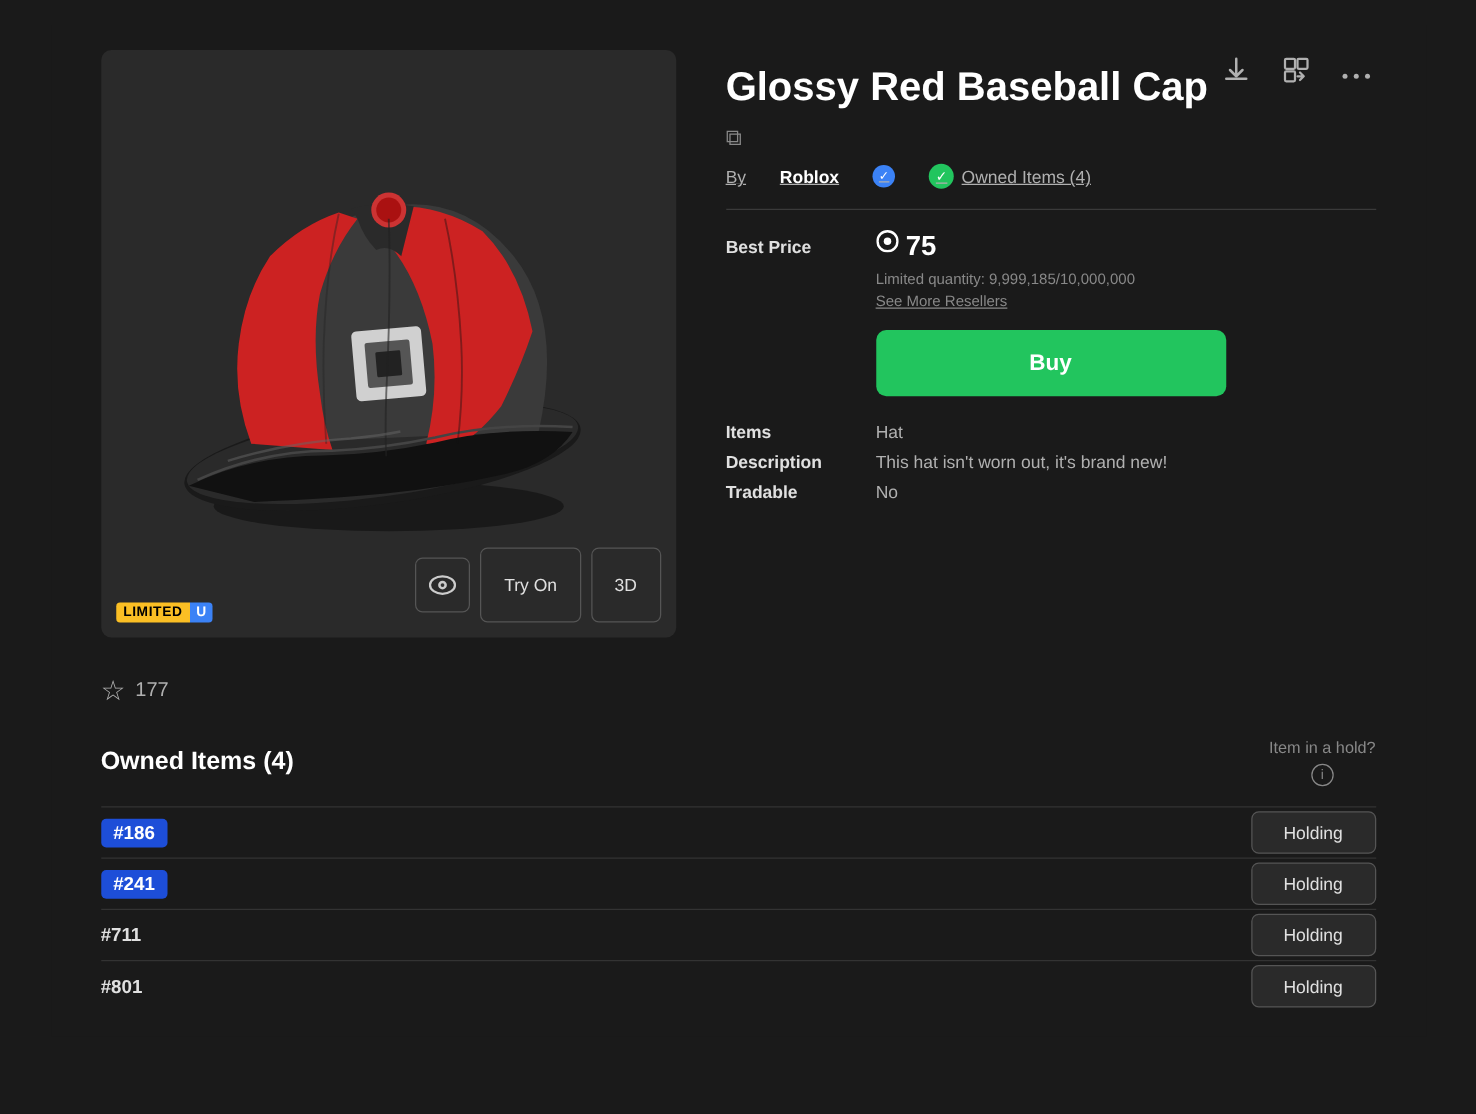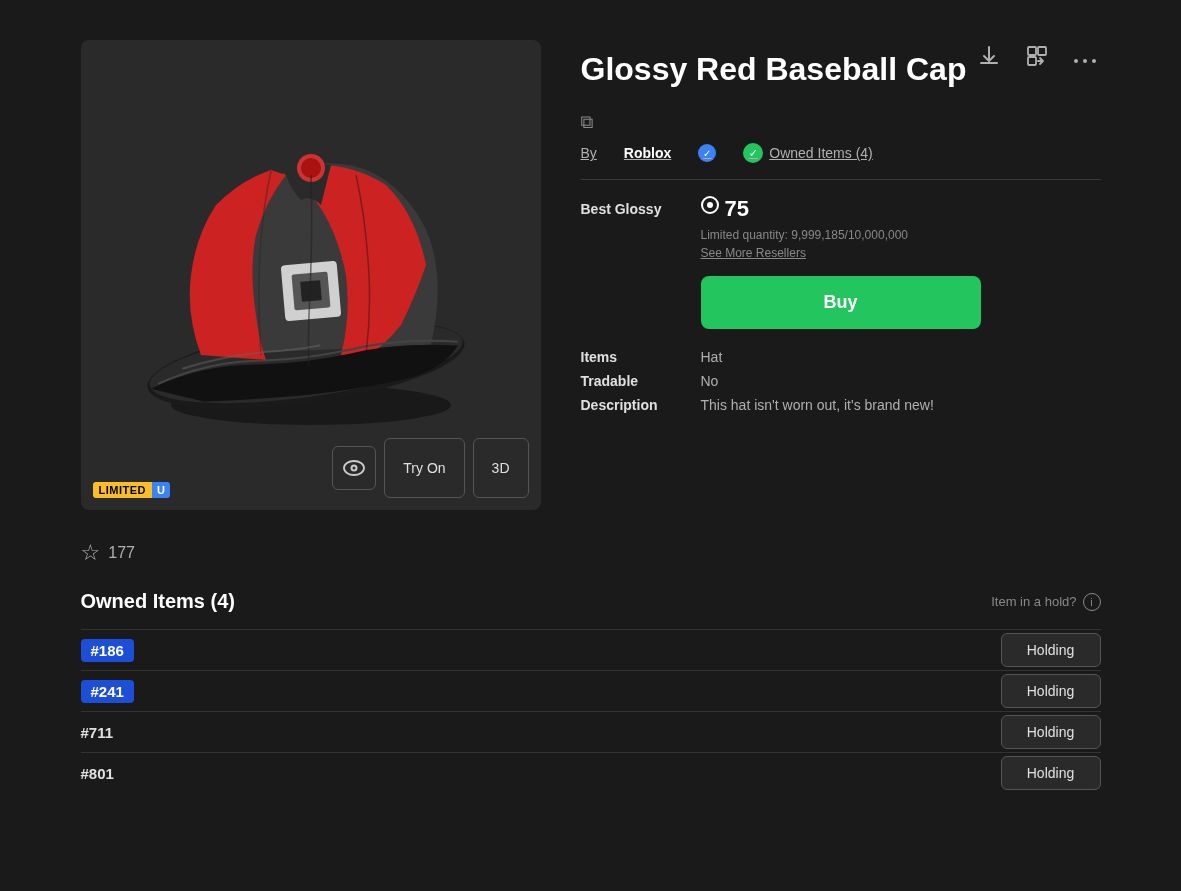--- a/index.html
+++ b/index.html
@@ -96,21 +96,21 @@
     .product-info {
       flex: 1;
       padding-top: 10px;
       position: relative;
     }
     .product-title {
       font-size: 32px;
       font-weight: 800;
       color: #ffffff;
       line-height: 1.2;
-      margin-bottom: 24px;
+      margin-bottom: 12px;
     }
     .copy-icon-row {
       margin-bottom: 10px;
     }
     .by-row {
       display: flex;
       align-items: center;
       gap: 27px;
       margin-bottom: 16px;
       font-size: 14px;
@@ -265,20 +265,21 @@
       font-size: 20px;
       font-weight: 700;
       color: #ffffff;
     }
     .hold-question {
       display: flex;
       align-items: center;
       gap: 6px;
       font-size: 13px;
       color: #888;
+      flex-direction: column;
     }
     .info-icon {
       width: 18px;
       height: 18px;
       border: 1.5px solid #888;
       border-radius: 50%;
       display: inline-flex;
       align-items: center;
       justify-content: center;
       font-size: 11px;
@@ -419,21 +420,21 @@
           <span class="owned-check">✓</span>
           <span>Owned Items (4)</span>
         </div>
       </div>
 
       <hr class="divider">
 
       
       <div class="price-section">
         <div class="price-row">
-          <span class="price-label">Best Glossy</span>
+          <span class="price-label">Best Price</span>
           <div class="price-value">
             <svg width="18" height="18" viewBox="0 0 18 18">
               <circle cx="9" cy="9" r="8" fill="none" stroke="#ffffff" stroke-width="2"></circle>
               <circle cx="9" cy="9" r="3" fill="#ffffff"></circle>
             </svg>
             <span>75</span>
           </div>
         </div>
         <div class="quantity-text">Limited quantity: 9,999,185/10,000,000</div>
         <a class="see-more-link">See More Resellers</a>
@@ -441,26 +442,26 @@
 
       
       <button class="buy-button">Buy</button>
 
       
       <div class="detail-row">
         <span class="detail-label">Items</span>
         <span class="detail-value">Hat</span>
       </div>
       <div class="detail-row">
+        <span class="detail-label">Description</span>
+        <span class="detail-value">This hat isn't worn out, it's brand new!</span>
+      </div>
+      <div class="detail-row">
         <span class="detail-label">Tradable</span>
         <span class="detail-value">No</span>
-      </div>
-      <div class="detail-row">
-        <span class="detail-label">Description</span>
-        <span class="detail-value">This hat isn't worn out, it's brand new!</span>
       </div>
     </div>
   </div>
 
   <div class="star-row">
     <span class="star-icon">☆</span>
     <span class="star-count">177</span>
   </div>
 
   <div class="owned-section">

